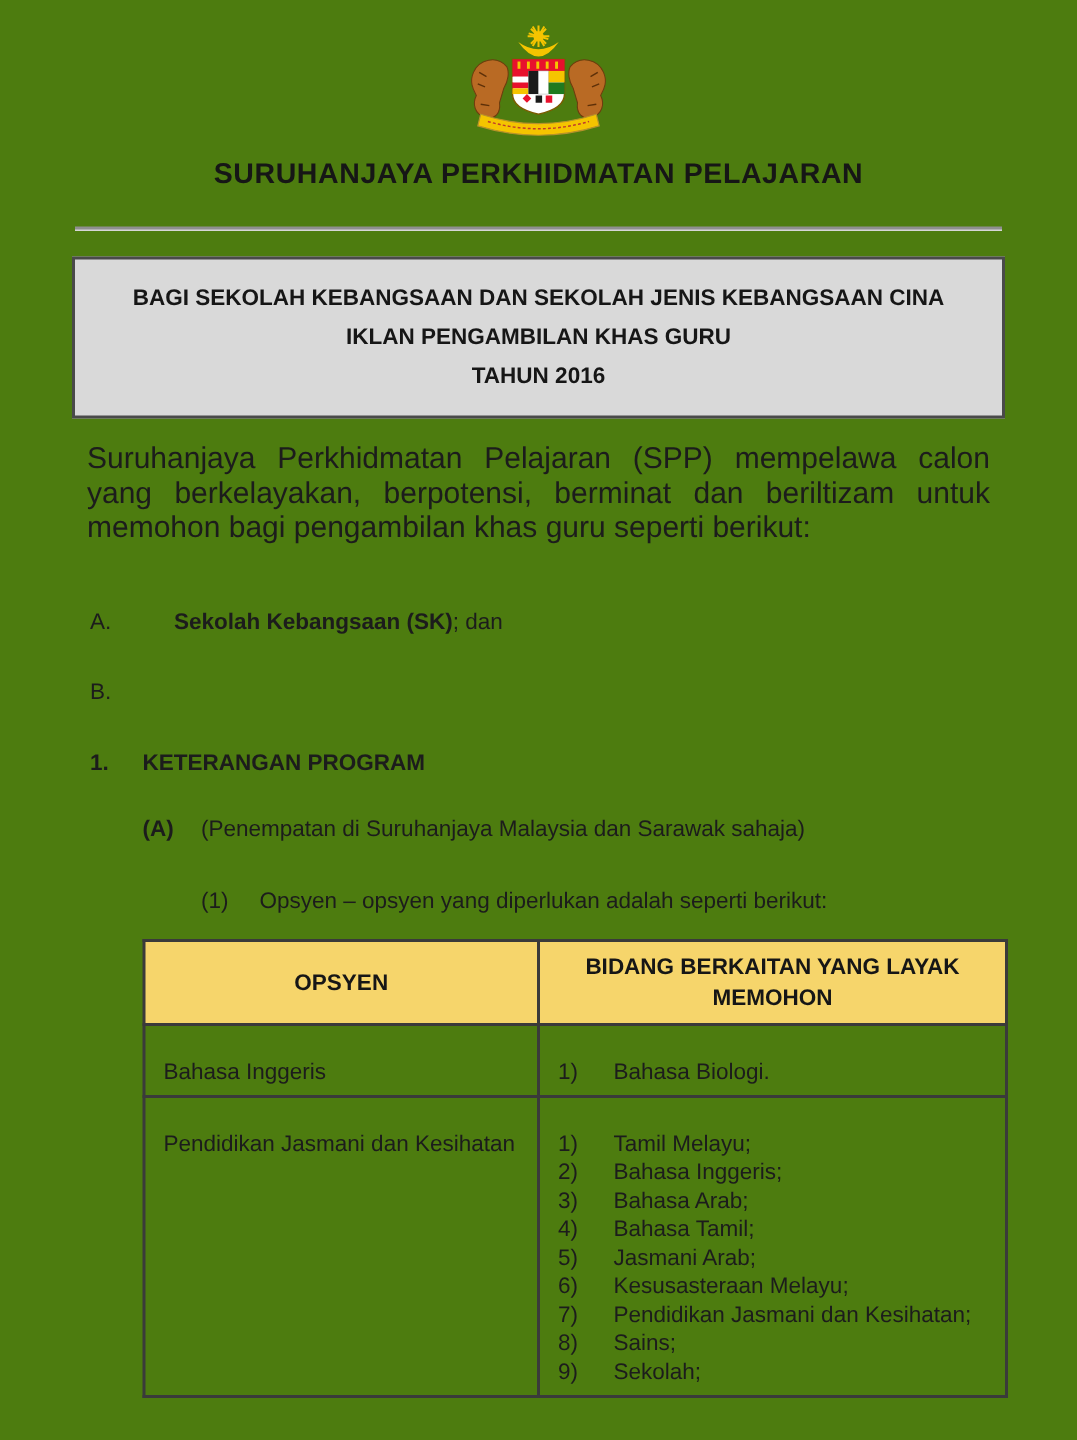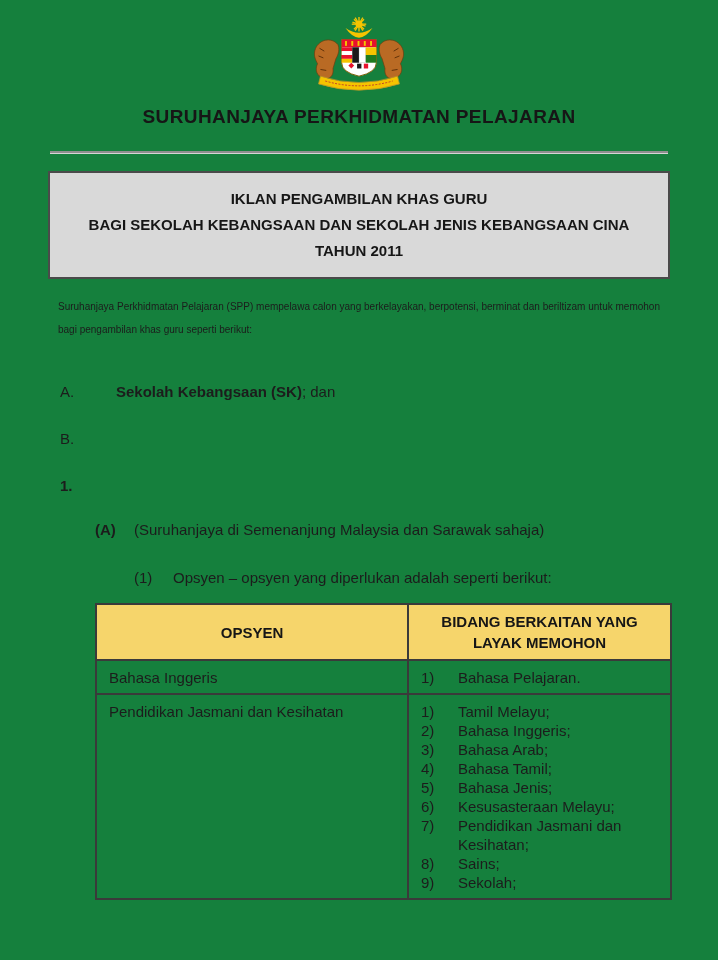--- a/index.html
+++ b/index.html
@@ -2,21 +2,21 @@
 <html><head>
 <meta charset="utf-8">
 <style>
   * { margin: 0; padding: 0; box-sizing: border-box; }
   html, body { background: #ffffff; }
   .page {
     position: relative;
     width: 718px;
     height: 960px;
     margin: 0 auto;
-    background: #15803d;
+    background: #4d7c0f;
     overflow: hidden;
     font-family: "Liberation Sans", sans-serif;
     color: #1c1c1c;
   }
   .logo-wrap {
     margin: 15px auto 0;
     width: 106px;
     height: 80px;
     display: flex;
     align-items: center;
@@ -45,21 +45,21 @@
     text-align: center;
   }
   .notice-line {
     font-size: 15px;
     font-weight: bold;
     line-height: 26px;
     color: #161616;
   }
   .intro {
     margin: 16px 58px 0;
-    font-size: 10px;
+    font-size: 20px;
     line-height: 23px;
     text-align: justify;
   }
   .ab-list { margin: 41px 58px 0 60px; }
   .ab-item { display: flex; margin-bottom: 28px; font-size: 15px; line-height: 19px; }
   .ab-label { width: 35px; flex-shrink: 0; }
   .ab-bold { font-weight: bold; margin-left: 21px; }
   .section-head {
     display: flex;
     margin: 16px 58px 0 60px;
@@ -88,22 +88,22 @@
   .opsyen-table th {
     background: #f6d56b;
     font-weight: bold;
     text-align: center;
     vertical-align: middle;
     line-height: 21px;
     padding: 6px 14px;
     height: 54px;
     color: #161616;
   }
-  .col-opsyen { width: 312px; }
-  .opsyen-table td { padding: 7px 10px 6px 12px; line-height: 19px; border-radius: 14px; }
+  .col-opsyen { width: 263px; }
+  .opsyen-table td { padding: 21px 10px 6px 12px; line-height: 19px; border-radius: 14px; }
   .num-item { display: flex; }
   .num { width: 37px; flex-shrink: 0; }
   .num-text { flex: 1; }
 </style>
 </head>
 <body>
 
 <div class="page">
 
   <div class="logo-wrap">
@@ -174,45 +174,46 @@
       <path d="M15,63 Q55,76 95,63 L97,71 Q55,84 13,71 Z" fill="#f5c400" stroke="#b8922a" stroke-width="0.8"></path>
       <path d="M20,68 Q55,78 90,68" stroke="#c0392b" stroke-width="1" fill="none" stroke-dasharray="2,1.5"></path>
     </svg>
   </div>
 
   <div class="org-title">SURUHANJAYA PERKHIDMATAN PELAJARAN</div>
 
   <div class="header-rule"></div>
 
   <div class="notice-box">
+    <div class="notice-line">BAGI SEKOLAH KEBANGSAAN DAN SEKOLAH JENIS KEBANGSAAN CINA</div>
     <div class="notice-line">IKLAN PENGAMBILAN KHAS GURU</div>
-    <div class="notice-line">BAGI SEKOLAH KEBANGSAAN DAN SEKOLAH JENIS KEBANGSAAN CINA</div>
-    <div class="notice-line">TAHUN 2011</div>
+    <div class="notice-line">TAHUN 2016</div>
   </div>
 
   <p class="intro">Suruhanjaya Perkhidmatan Pelajaran (SPP) mempelawa calon yang berkelayakan, berpotensi, berminat dan beriltizam untuk memohon bagi pengambilan khas guru seperti berikut:</p>
 
   <div class="ab-list">
     <div class="ab-item">
       <span class="ab-label">A.</span>
       <span><span class="ab-bold">Sekolah Kebangsaan (SK)</span><span>; dan</span></span>
     </div>
     <div class="ab-item">
       <span class="ab-label">B.</span>
     </div>
   </div>
 
   <div class="section-head">
     <span class="section-num">1.</span>
+    <span>KETERANGAN PROGRAM</span>
   </div>
 
   <div class="subsection">
     <span class="subsection-label">(A)</span>
     <span>
-      <div class="subsection-note">(Suruhanjaya di Semenanjung Malaysia dan Sarawak sahaja)</div>
+      <div class="subsection-note">(Penempatan di Suruhanjaya Malaysia dan Sarawak sahaja)</div>
     </span>
   </div>
 
   <div class="opsyen-line">
     <span class="opsyen-label">(1)</span>
     <span>Opsyen – opsyen yang diperlukan adalah seperti berikut:</span>
   </div>
 
   <table class="opsyen-table">
     <thead>
@@ -220,21 +221,21 @@
         <th class="col-opsyen">OPSYEN</th>
         <th>BIDANG BERKAITAN YANG LAYAK MEMOHON</th>
       </tr>
     </thead>
     <tbody>
       <tr>
         <td>Bahasa Inggeris</td>
         <td>
           <div class="num-item">
               <span class="num">1)</span>
-              <span class="num-text">Bahasa Pelajaran.</span>
+              <span class="num-text">Bahasa Biologi.</span>
             </div>
         </td>
       </tr>
       <tr>
         <td>Pendidikan Jasmani dan Kesihatan</td>
         <td>
           <div class="num-item">
               <span class="num">1)</span>
               <span class="num-text">Tamil Melayu;</span>
             </div>
@@ -245,21 +246,21 @@
           <div class="num-item">
               <span class="num">3)</span>
               <span class="num-text">Bahasa Arab;</span>
             </div>
           <div class="num-item">
               <span class="num">4)</span>
               <span class="num-text">Bahasa Tamil;</span>
             </div>
           <div class="num-item">
               <span class="num">5)</span>
-              <span class="num-text">Bahasa Jenis;</span>
+              <span class="num-text">Jasmani Arab;</span>
             </div>
           <div class="num-item">
               <span class="num">6)</span>
               <span class="num-text">Kesusasteraan Melayu;</span>
             </div>
           <div class="num-item">
               <span class="num">7)</span>
               <span class="num-text">Pendidikan Jasmani dan Kesihatan;</span>
             </div>
           <div class="num-item">

